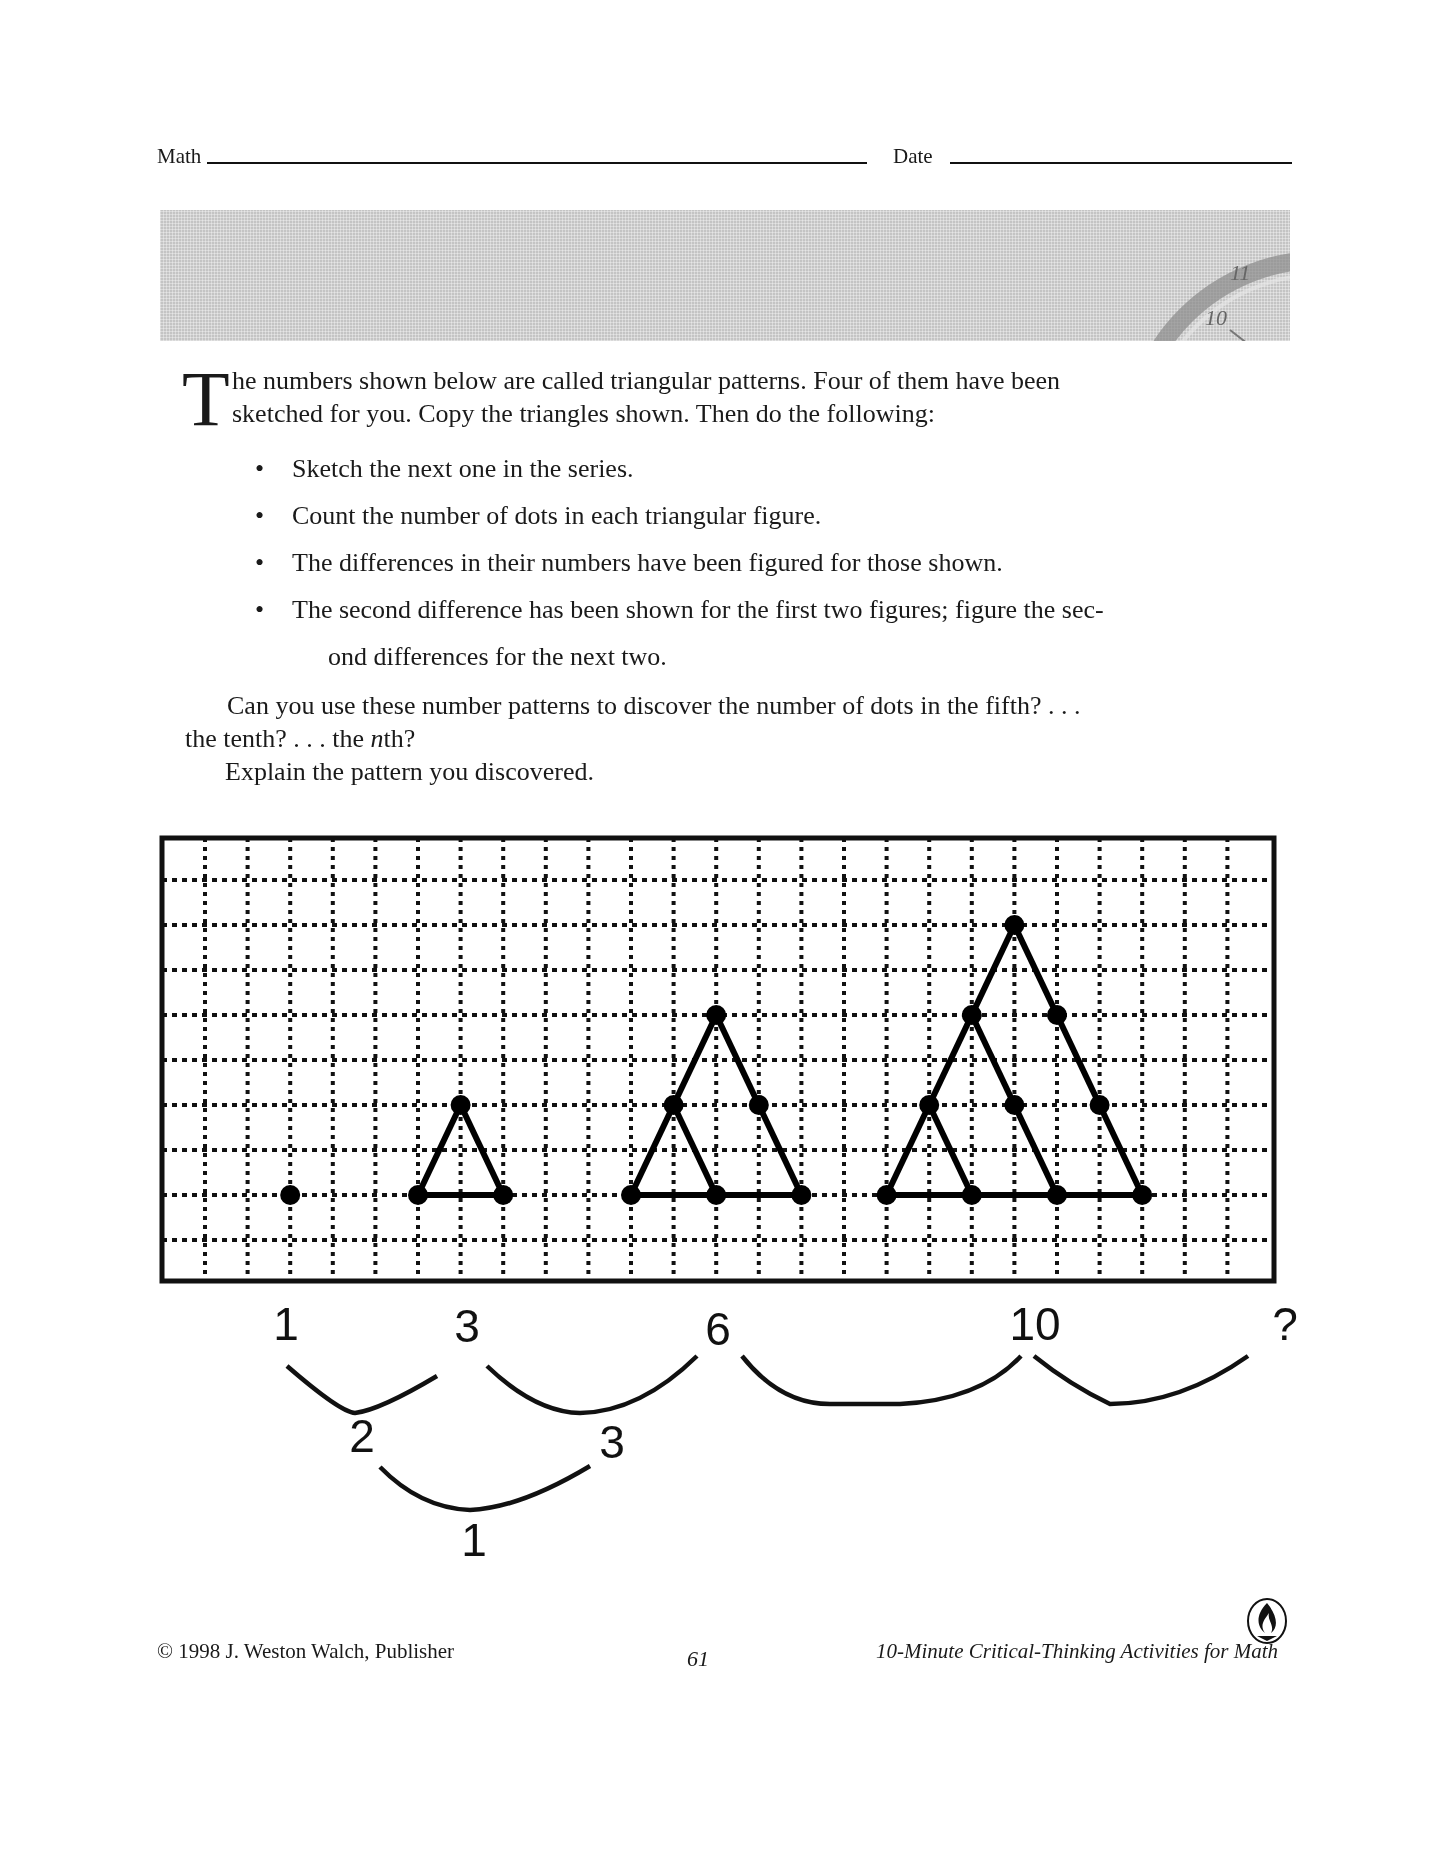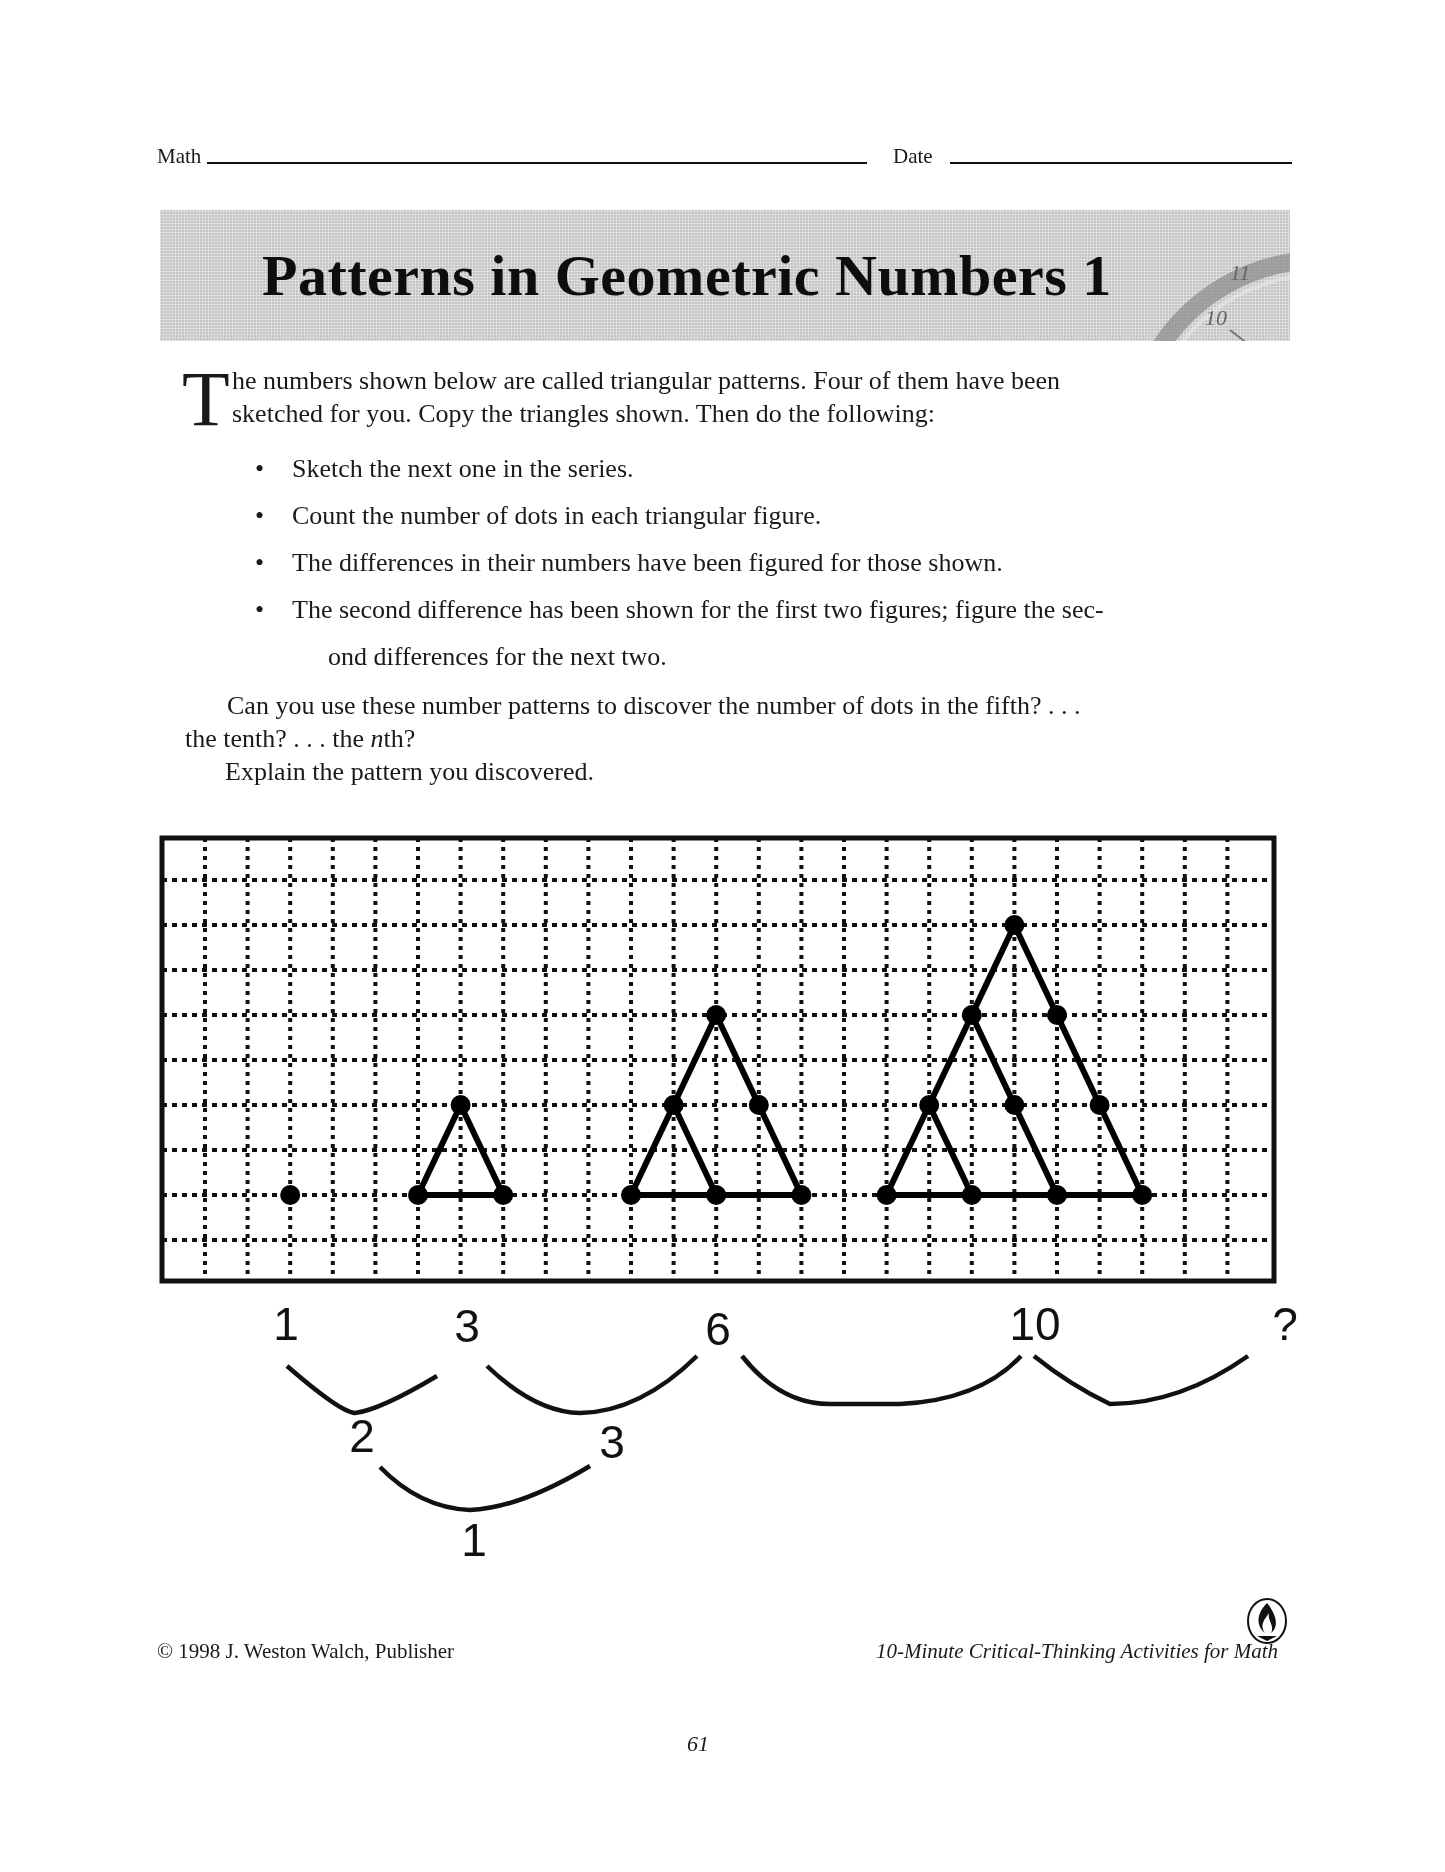--- a/index.html
+++ b/index.html
@@ -36,41 +36,40 @@
   .bullet .txt { position:absolute; left:37px; top:0; }
 
   .para { font-size:26px; line-height:33px; white-space:nowrap; }
 
   
   .figure { left:0; top:0; width:1445px; height:1600px; pointer-events:none; }
   .figure svg { position:absolute; left:0; top:0; }
 
   
   .footer-left  { left:157px; top:1639px; font-size:21px; }
-  .footer-page  { left:687px; top:1731px; font-size:22px; font-style:italic; }
+  .footer-page  { left:687px; top:1646px; font-size:22px; font-style:italic; }
   .footer-right { left:876px; top:1639px; font-size:21px; font-style:italic; white-space:nowrap; }
   .logo { left:1245px; top:1597px; width:44px; height:52px; }
 </style>
 </head>
 <body>
 
 <div class="abs name-label">Math</div>
 <div class="abs name-line"></div>
 <div class="abs date-label">Date</div>
 <div class="abs date-line"></div>
 
 <div class="abs banner">
   <svg class="banner-clock" viewBox="0 0 220 240">
     <circle cx="210" cy="250" r="190" fill="none" stroke="#8a8a8a" stroke-width="18" opacity="0.7"></circle>
     <circle cx="210" cy="250" r="175" fill="none" stroke="#e8e8e8" stroke-width="4" opacity="0.6"></circle>
     <line x1="120" y1="130" x2="210" y2="200" stroke="#777" stroke-width="2"></line>
     <text x="120" y="80" font-family="Liberation Serif, serif" font-style="italic" font-size="22" fill="#666">11</text>
     <text x="95" y="125" font-family="Liberation Serif, serif" font-style="italic" font-size="22" fill="#666">10</text>
   </svg>
-  <div class="banner-title">Patterns in Geometric Numbers 1</div>
 </div>
 
 <div class="abs intro">
   <span class="dropcap">T</span>
   <span class="intro-line" style="top:0px;">he numbers shown below are called triangular patterns. Four of them have been</span>
   <span class="intro-line" style="top:33px;">sketched for you. Copy the triangles shown. Then do the following:</span>
 </div>
 
 <div class="abs bullets">
   <div class="bullet" style="top:0px;">

